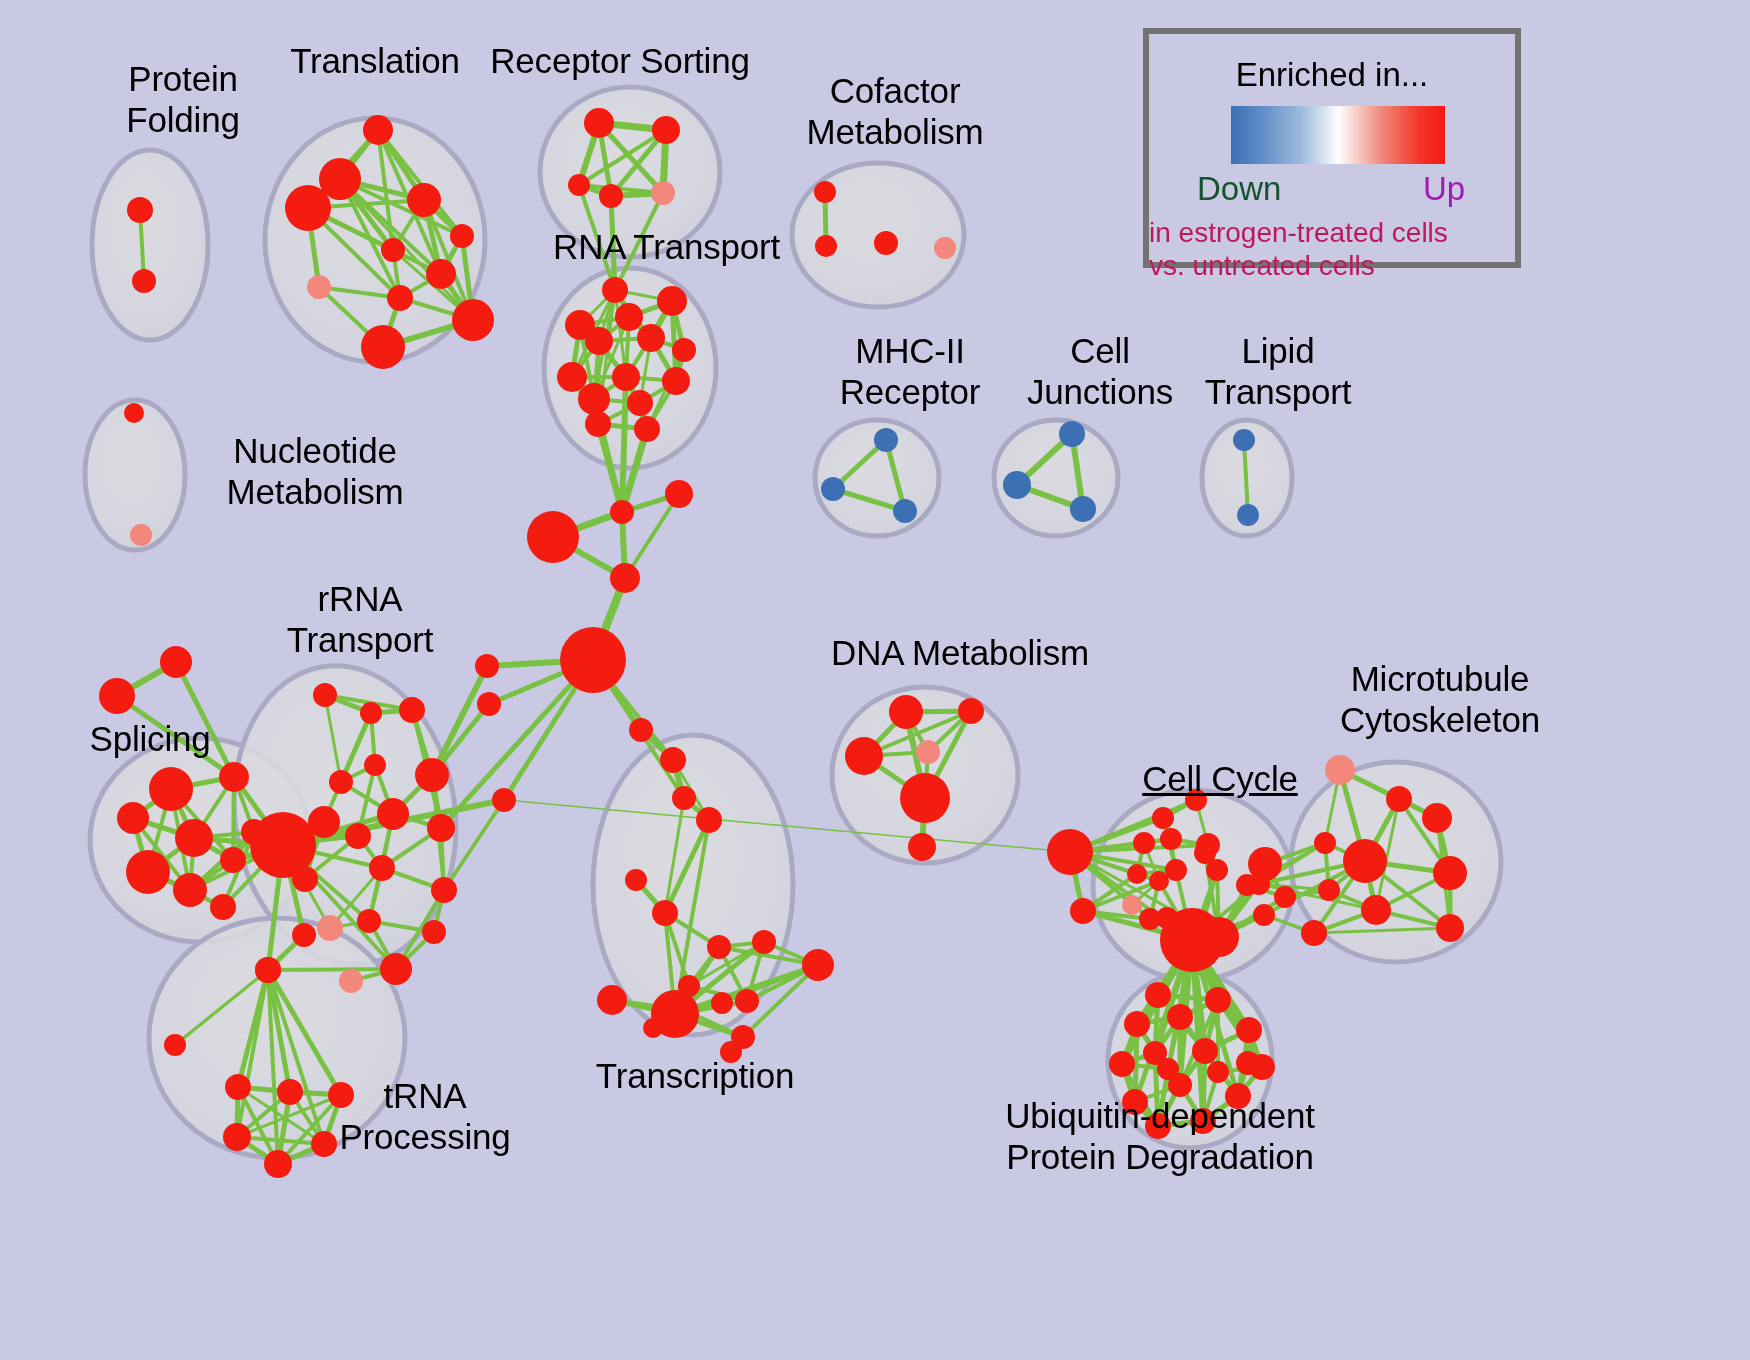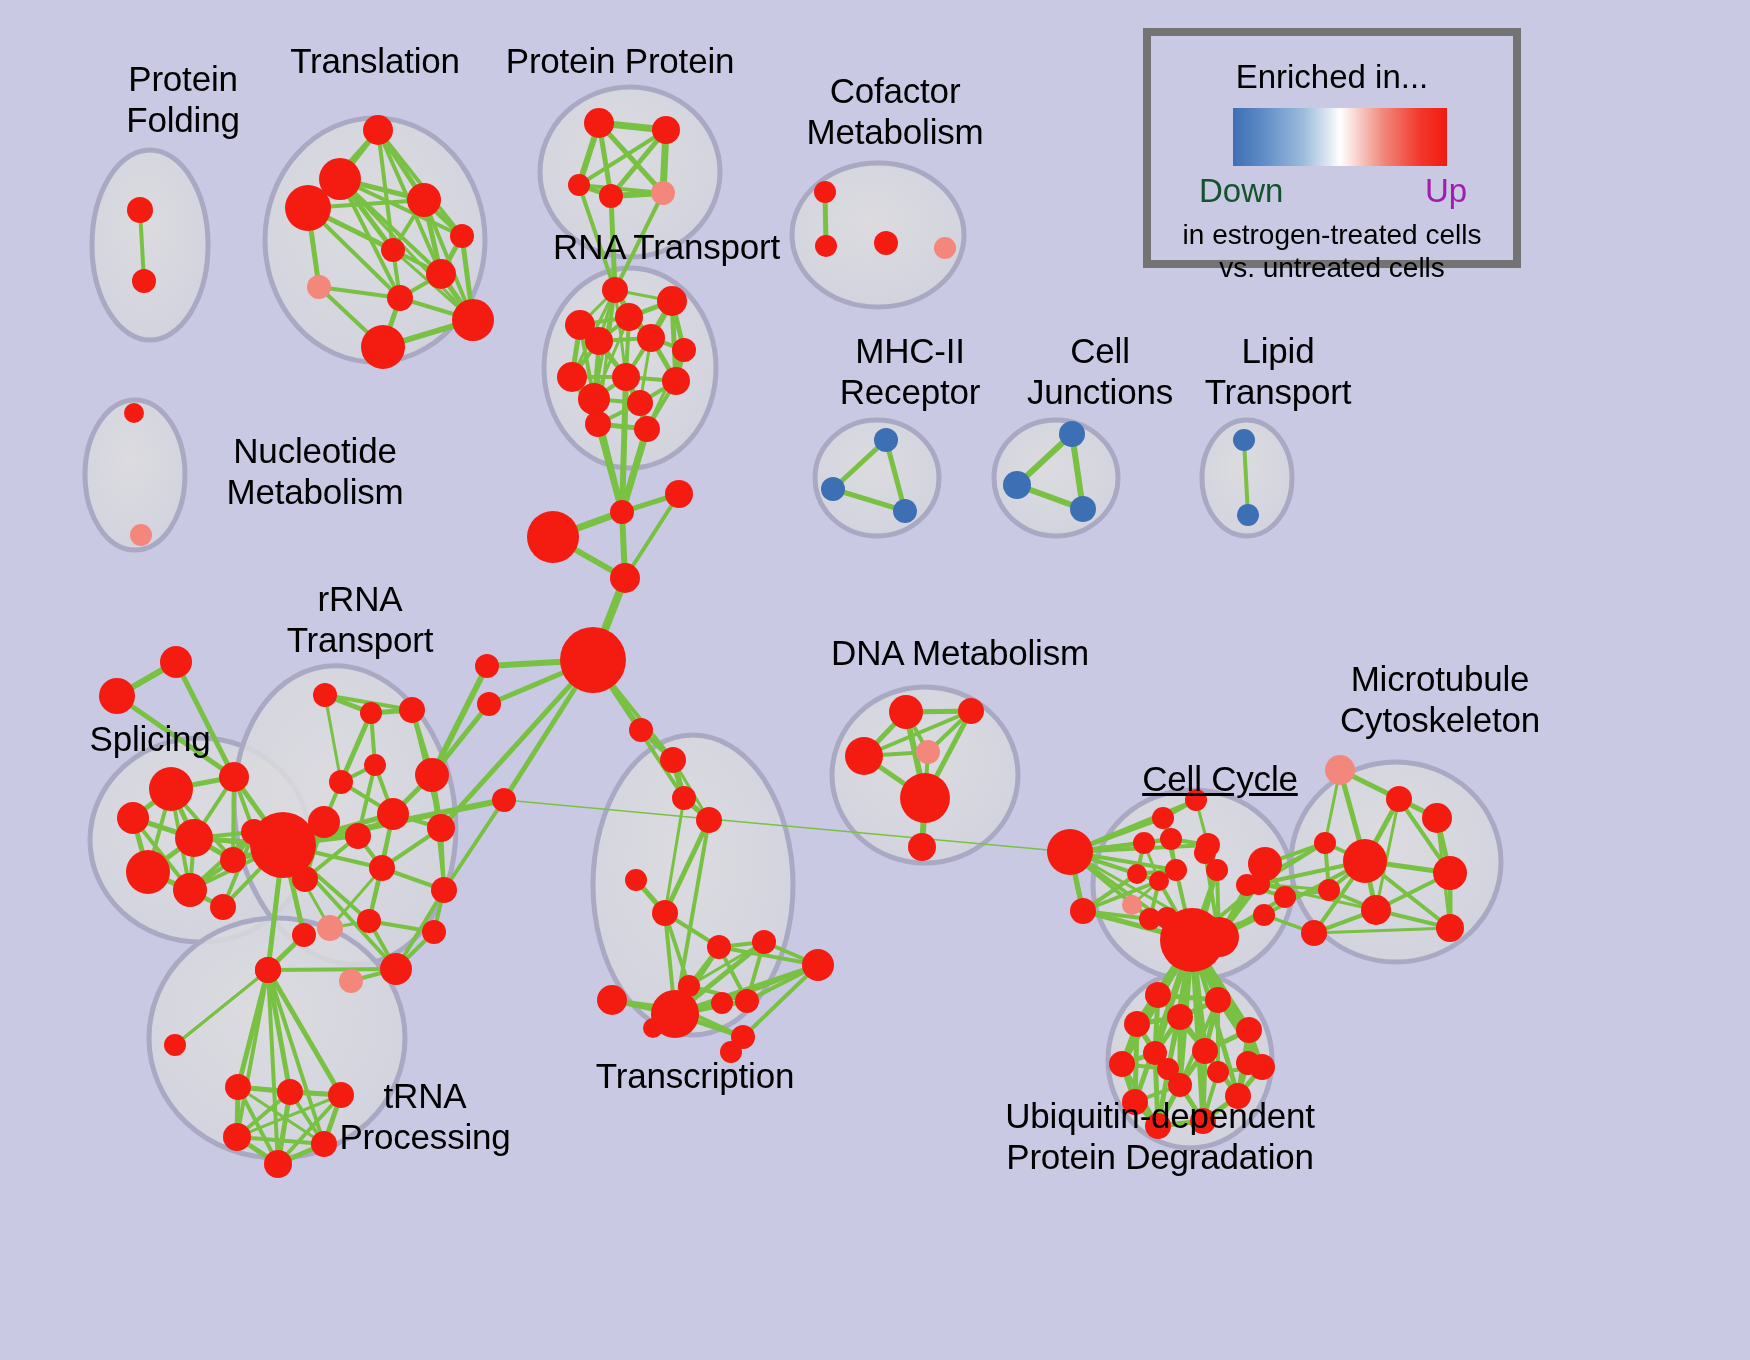--- a/index.html
+++ b/index.html
@@ -22,21 +22,21 @@
     white-space:pre;
     text-align:center;
     letter-spacing:-0.2px;
     pointer-events:none;
   }
   #legend-box{
     position:absolute;
     left:1143px;top:28px;
     width:378px;height:240px;
     background:#c9c9e4;
-    border:8px solid #737373;
+    border:6px solid #737373;
     box-sizing:border-box;
   }
   #legend-title{
     position:absolute;left:0;right:0;top:22px;
     text-align:center;font-size:33px;color:#000;
     font-family:"Liberation Sans",sans-serif;
   }
   #legend-bar{
     position:absolute;left:82px;top:72px;
     width:214px;height:58px;
@@ -45,21 +45,21 @@
   #legend-down{
     position:absolute;left:48px;top:136px;
     font-size:33px;color:#14532d;
   }
   #legend-up{
     position:absolute;left:274px;top:136px;
     font-size:33px;color:#a21caf;
   }
   #legend-sub{
     position:absolute;left:0;right:0;top:182px;
-    text-align:center;font-size:28px;line-height:33px;color:#000000;
+    text-align:left;font-size:28px;line-height:33px;color:#be185d;
     white-space:pre-line;
   }
 </style>
 </head>
 <body>
 
 <div id="canvas-wrap">
 
   <svg id="net" viewBox="0 0 1750 1360">
     <defs>
@@ -699,21 +699,21 @@
         <circle cx="489" cy="704" r="12" fill="#f41c11"></circle>
         <circle cx="504" cy="800" r="12" fill="#f41c11"></circle>
         <circle cx="304" cy="935" r="12" fill="#f41c11"></circle>
       </g>
   </svg>
 
   <div id="labels">
       <div class="cluster-label" style="left: 78px; top: 58px; width: 210px;">Protein
 Folding</div>
       <div class="cluster-label" style="left: 250px; top: 40px; width: 250px;">Translation</div>
-      <div class="cluster-label" style="left: 470px; top: 40px; width: 300px;">Protein Protein</div>
+      <div class="cluster-label" style="left: 470px; top: 40px; width: 300px;">Receptor Sorting</div>
       <div class="cluster-label" style="left: 470px; top: 226px; width: 310px; text-align: right;">RNA Transport</div>
       <div class="cluster-label" style="left: 770px; top: 70px; width: 250px;">Cofactor
 Metabolism</div>
       <div class="cluster-label" style="left: 795px; top: 330px; width: 230px;">MHC-II
 Receptor</div>
       <div class="cluster-label" style="left: 990px; top: 330px; width: 220px;">Cell
 Junctions</div>
       <div class="cluster-label" style="left: 1168px; top: 330px; width: 220px;">Lipid
 Transport</div>
       <div class="cluster-label" style="left: 190px; top: 430px; width: 250px;">Nucleotide

